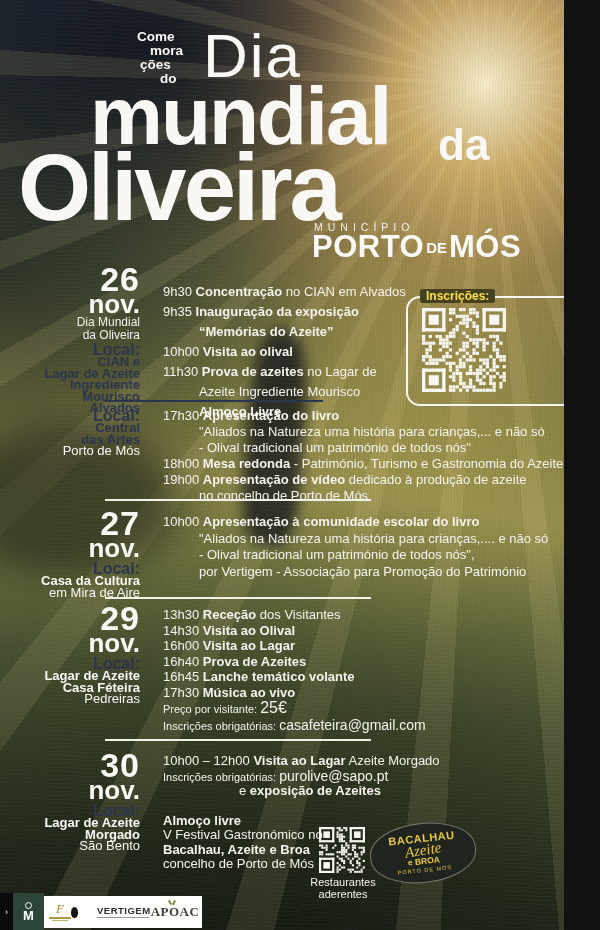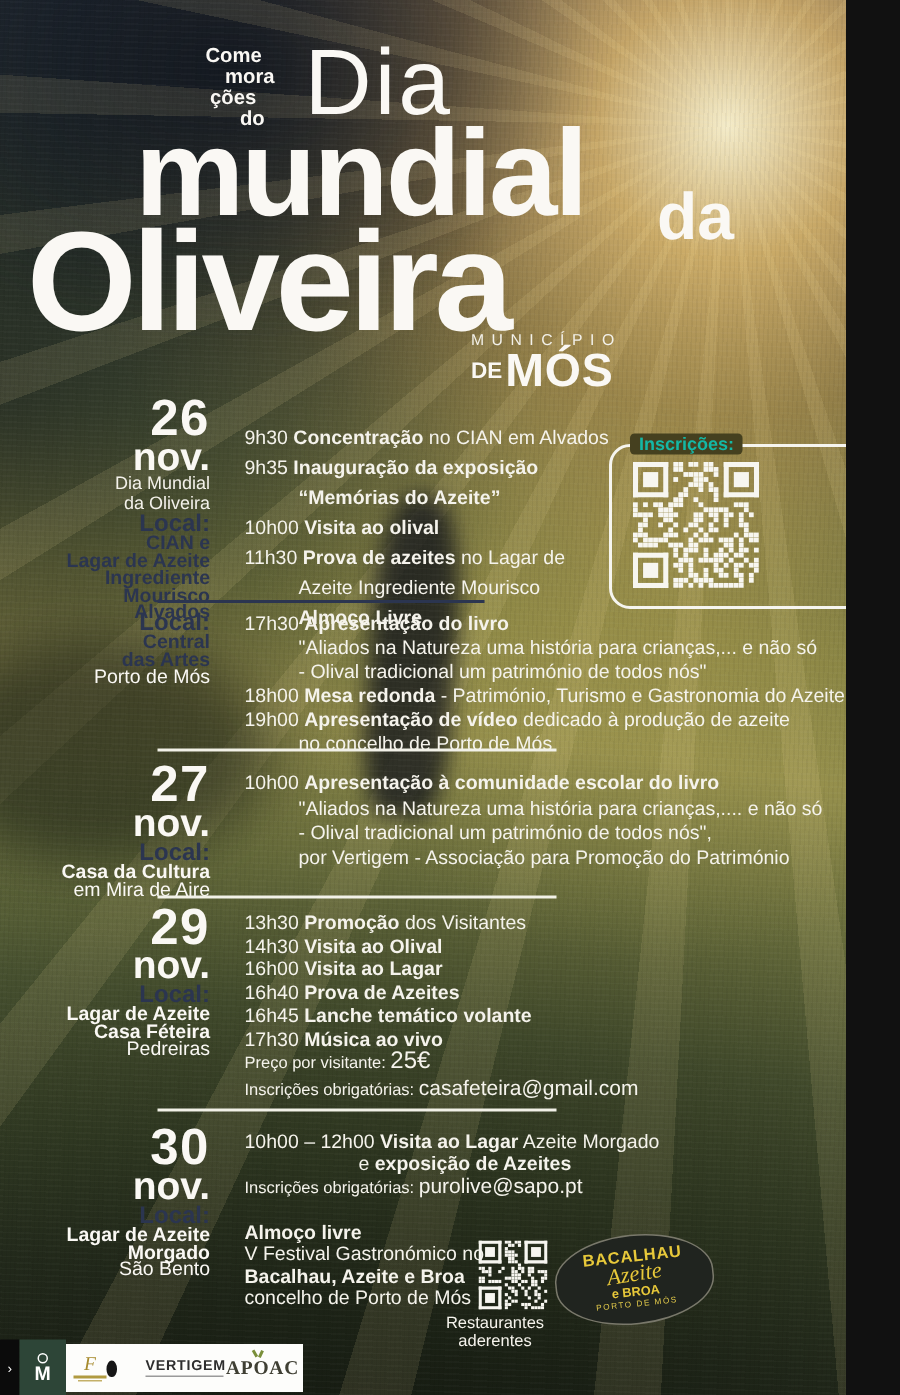--- a/index.html
+++ b/index.html
@@ -61,26 +61,26 @@
   .section[data-section="3"] .right{padding-top:2px;}
   .section[data-section="4"] .evt{line-height:14.5px;}
   .section[data-section="4"] .right{padding-top:2px;}
 
   .div-navy,.div-white{position:absolute;left:105px;z-index:3;}
   .div-navy{width:218px;border-top:2.5px solid #2b3550;}
   .div-white{width:266px;border-top:2px solid #f2f1e8;}
 
   
   .insc{position:absolute;left:406px;top:296px;width:170px;height:106px;border:2px solid #f6f5ef;border-radius:14px;z-index:3;}
-  .insc-label{position:absolute;top:-9px;left:12px;font-size:12px;font-weight:bold;color:#14b8a6;background:#45401f;padding:0 6px;border-radius:3px;}
+  .insc-label{position:absolute;top:-9px;left:12px;font-size:12px;font-weight:bold;color:#fde047;background:#45401f;padding:0 6px;border-radius:3px;}
   .insc .qr{position:absolute;left:14px;top:10px;}
 
   
   .rest-qr{position:absolute;left:319px;top:827px;z-index:3;}
-  .rest-cap{position:absolute;left:278px;top:876px;width:104px;text-align:center;font-size:11px;line-height:12px;color:#f5f3ec;z-index:3;}
+  .rest-cap{position:absolute;left:291px;top:876px;width:104px;text-align:center;font-size:11px;line-height:12px;color:#f5f3ec;z-index:3;}
 
   
   .badge{position:absolute;left:370px;top:823px;width:104px;height:58px;background:#20241f;
     border:1px solid rgba(230,225,200,.45);border-radius:50%/46%;transform:rotate(-6deg);
     display:flex;flex-direction:column;align-items:center;justify-content:center;z-index:3;}
   .badge .l1{font-size:11px;font-weight:bold;letter-spacing:.5px;color:#e8c93a;line-height:11px;}
   .badge .l2{font-family:"Liberation Serif",serif;font-style:italic;font-size:15px;color:#e8c93a;line-height:13px;transform:rotate(-3deg);}
   .badge .l3{font-size:8.5px;font-weight:bold;color:#e8c93a;line-height:9px;}
   .badge .l4{font-size:5.5px;letter-spacing:1px;color:#e0c84a;line-height:7px;margin-top:1px;}
 
@@ -120,20 +120,21 @@
       <div class="k1">mora</div>
       <div class="k2">ções</div>
       <div class="k3">do</div>
     </div>
     <div class="t-dia">Dia</div>
     <div class="t-mundial">mundial</div>
     <div class="t-da">da</div>
     <div class="t-oliveira">Oliveira</div>
     <div class="municipio">MUNICÍPIO</div>
     <div class="portodemos">
+      <span class="big">PORTO</span>
       <span class="small">DE</span>
       <span class="big">MÓS</span>
     </div>
 
     <div class="insc">
       <div class="insc-label">Inscrições:</div>
       <div class="qr" id="qr-main"><svg width="84" height="84" xmlns="http://www.w3.org/2000/svg">
             <rect x="26.88" y="0" width="3.1919999999999997" height="3.1919999999999997" fill="#f7f6f0"></rect>
             <rect x="30.24" y="0" width="3.1919999999999997" height="3.1919999999999997" fill="#f7f6f0"></rect>
             <rect x="36.96" y="0" width="3.1919999999999997" height="3.1919999999999997" fill="#f7f6f0"></rect>
@@ -425,21 +426,21 @@
     <div class="section" data-section="3" style="top:605px">
       <div class="left">
           <div class="day">29</div>
           <div class="month">nov.</div>
           <div class="local">Local:</div>
           <div class="loc st-wb">Lagar de Azeite</div>
           <div class="loc st-wb">Casa Féteira</div>
           <div class="loc st-w">Pedreiras</div>
         </div>
       <div class="right">
-          <div class="evt"><span class="">13h30 </span><span class="b">Promoção</span><span class=""> dos Visitantes</span></div>
+          <div class="evt"><span class="">13h30 </span><span class="b">Receção</span><span class=""> dos Visitantes</span></div>
           <div class="evt"><span class="">14h30 </span><span class="b">Visita ao Olival</span></div>
           <div class="evt"><span class="">16h00 </span><span class="b">Visita ao Lagar</span></div>
           <div class="evt"><span class="">16h40 </span><span class="b">Prova de Azeites</span></div>
           <div class="evt"><span class="">16h45 </span><span class="b">Lanche temático volante</span></div>
           <div class="evt"><span class="">17h30 </span><span class="b">Música ao vivo</span></div>
           <div class="evt"><span class=" s-lbl">Preço por visitante: </span><span class=" s-big">25€</span></div>
           <div class="evt"><span class=" s-lbl">Inscrições obrigatórias: </span><span class=" s-val">casafeteira@gmail.com</span></div>
         </div>
     </div>
     <div class="div-white" style="top:739px"></div>
@@ -448,22 +449,22 @@
       <div class="left">
           <div class="day">30</div>
           <div class="month">nov.</div>
           <div class="local">Local:</div>
           <div class="loc st-wb">Lagar de Azeite</div>
           <div class="loc st-wb">Morgado</div>
           <div class="loc st-w">São Bento</div>
         </div>
       <div class="right">
           <div class="evt"><span class="">10h00 – 12h00 </span><span class="b">Visita ao Lagar</span><span class=""> Azeite Morgado</span></div>
+          <div class="evt"><span class=" s-lbl">Inscrições obrigatórias: </span><span class=" s-val">purolive@sapo.pt</span></div>
           <div class="evt ind2"><span class="">e </span><span class="b">exposição de Azeites</span></div>
-          <div class="evt"><span class=" s-lbl">Inscrições obrigatórias: </span><span class=" s-val">purolive@sapo.pt</span></div>
           <div class="evt gap"><span class="b">Almoço livre</span></div>
           <div class="evt"><span class="">V Festival Gastronómico no</span></div>
           <div class="evt"><span class="b">Bacalhau, Azeite e Broa</span></div>
           <div class="evt"><span class="">concelho de Porto de Mós</span></div>
         </div>
     </div>
 
     <div class="rest-qr" id="qr-rest"><svg width="46" height="46" xmlns="http://www.w3.org/2000/svg">
           <rect x="17.523809523809526" y="0" width="2.080952380952381" height="2.080952380952381" fill="#f7f6f0"></rect>
           <rect x="19.714285714285715" y="0" width="2.080952380952381" height="2.080952380952381" fill="#f7f6f0"></rect>

